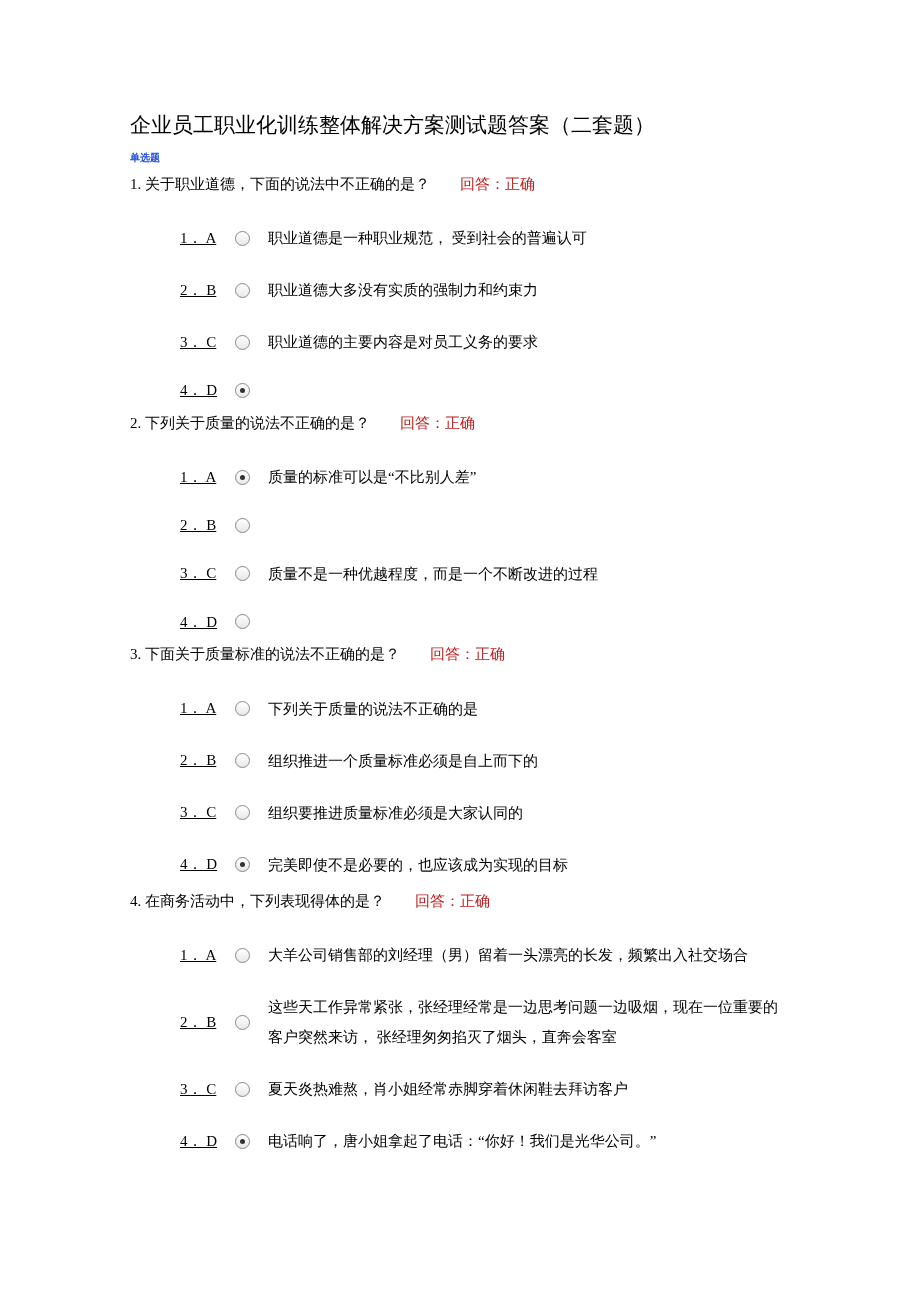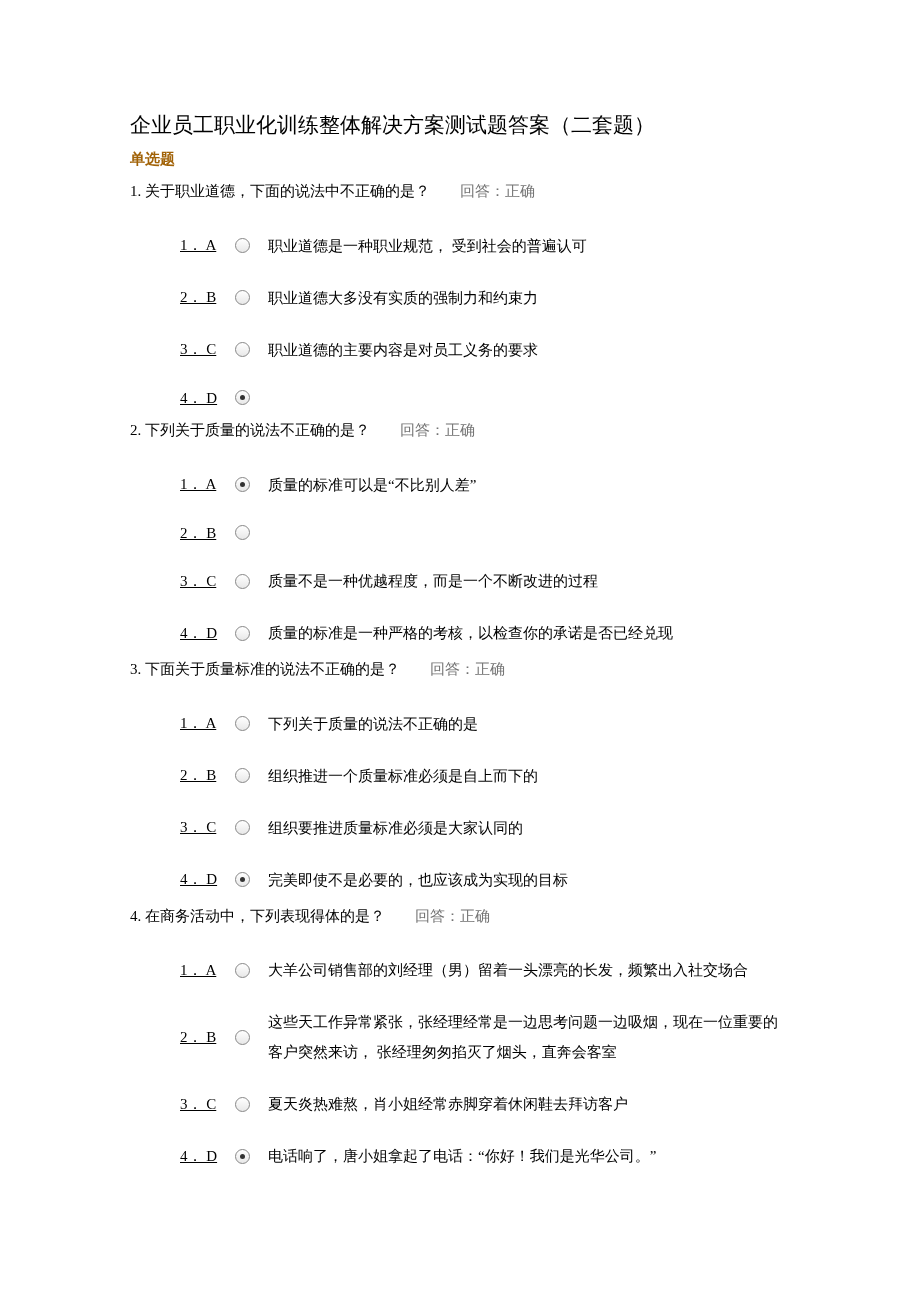--- a/index.html
+++ b/index.html
@@ -9,35 +9,34 @@
       padding: 110px 130px 60px 130px;
       font-size: 15px;
       color: #000;
       line-height: 1.5;
     }
     .doc-title {
       font-size: 21px;
       margin-bottom: 8px;
     }
     .section-heading {
-      color: #a16207;
+      color: #1d4ed8;
       font-weight: bold;
-      font-size: 15px;
+      font-size: 10px;
       margin-bottom: 8px;
-      font-family: Liberation Mono, monospace;
     }
     .question-line {
       margin-top: 6px;
       margin-bottom: 10px;
     }
     .question-text {
       display: inline;
     }
     .answer-status {
-      color: #737373;
+      color: #b91c1c;
       margin-left: 30px;
     }
     .options-block {
       margin-top: 28px;
       margin-bottom: 10px;
     }
     .option-row {
       margin-left: 50px;
       margin-bottom: 22px;
       display: flex;
@@ -123,21 +122,20 @@
         <span class="radio-wrap"></span>
       </div>
       <div class="option-row">
         <span class="option-index">3． C</span>
         <span class="radio-wrap"></span>
         <span class="option-text">质量不是一种优越程度，而是一个不断改进的过程</span>
       </div>
       <div class="option-row">
         <span class="option-index">4． D</span>
         <span class="radio-wrap"></span>
-        <span class="option-text">质量的标准是一种严格的考核，以检查你的承诺是否已经兑现</span>
       </div>
     </div>
     <div class="question-line"><span class="question-text">3. 下面关于质量标准的说法不正确的是？</span><span class="answer-status">回答：正确</span></div>
     <div class="options-block">
       <div class="option-row">
         <span class="option-index">1． A</span>
         <span class="radio-wrap"></span>
         <span class="option-text">下列关于质量的说法不正确的是</span>
       </div>
       <div class="option-row">

